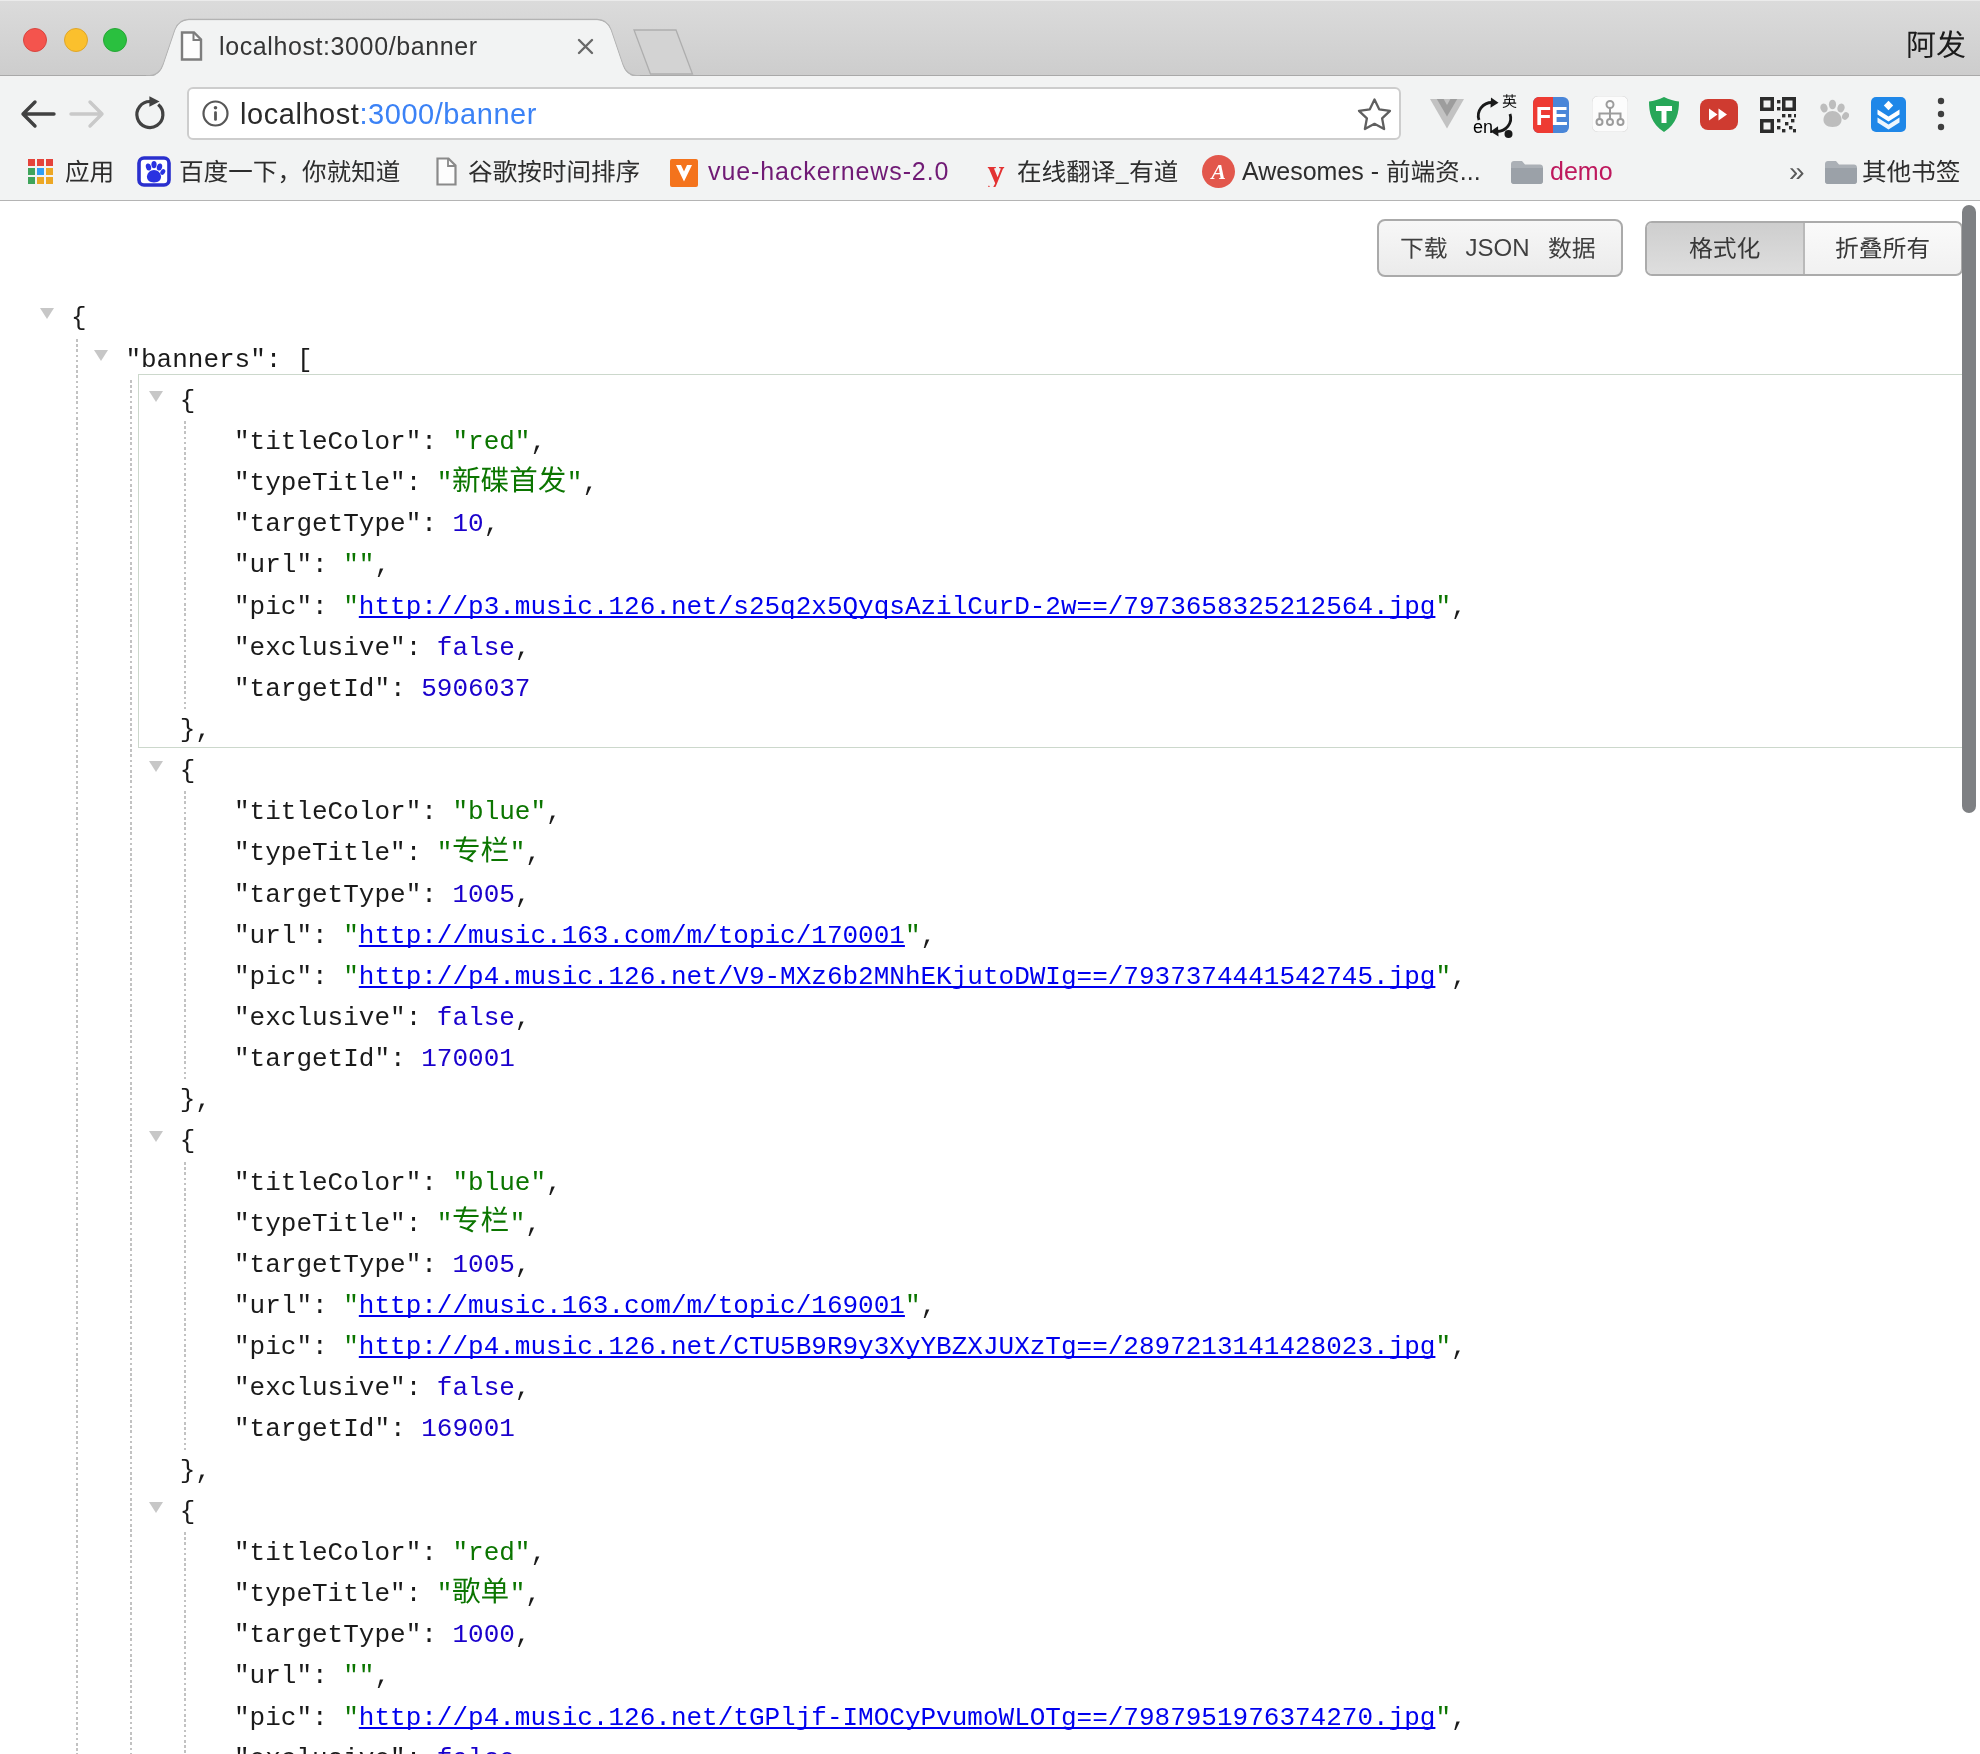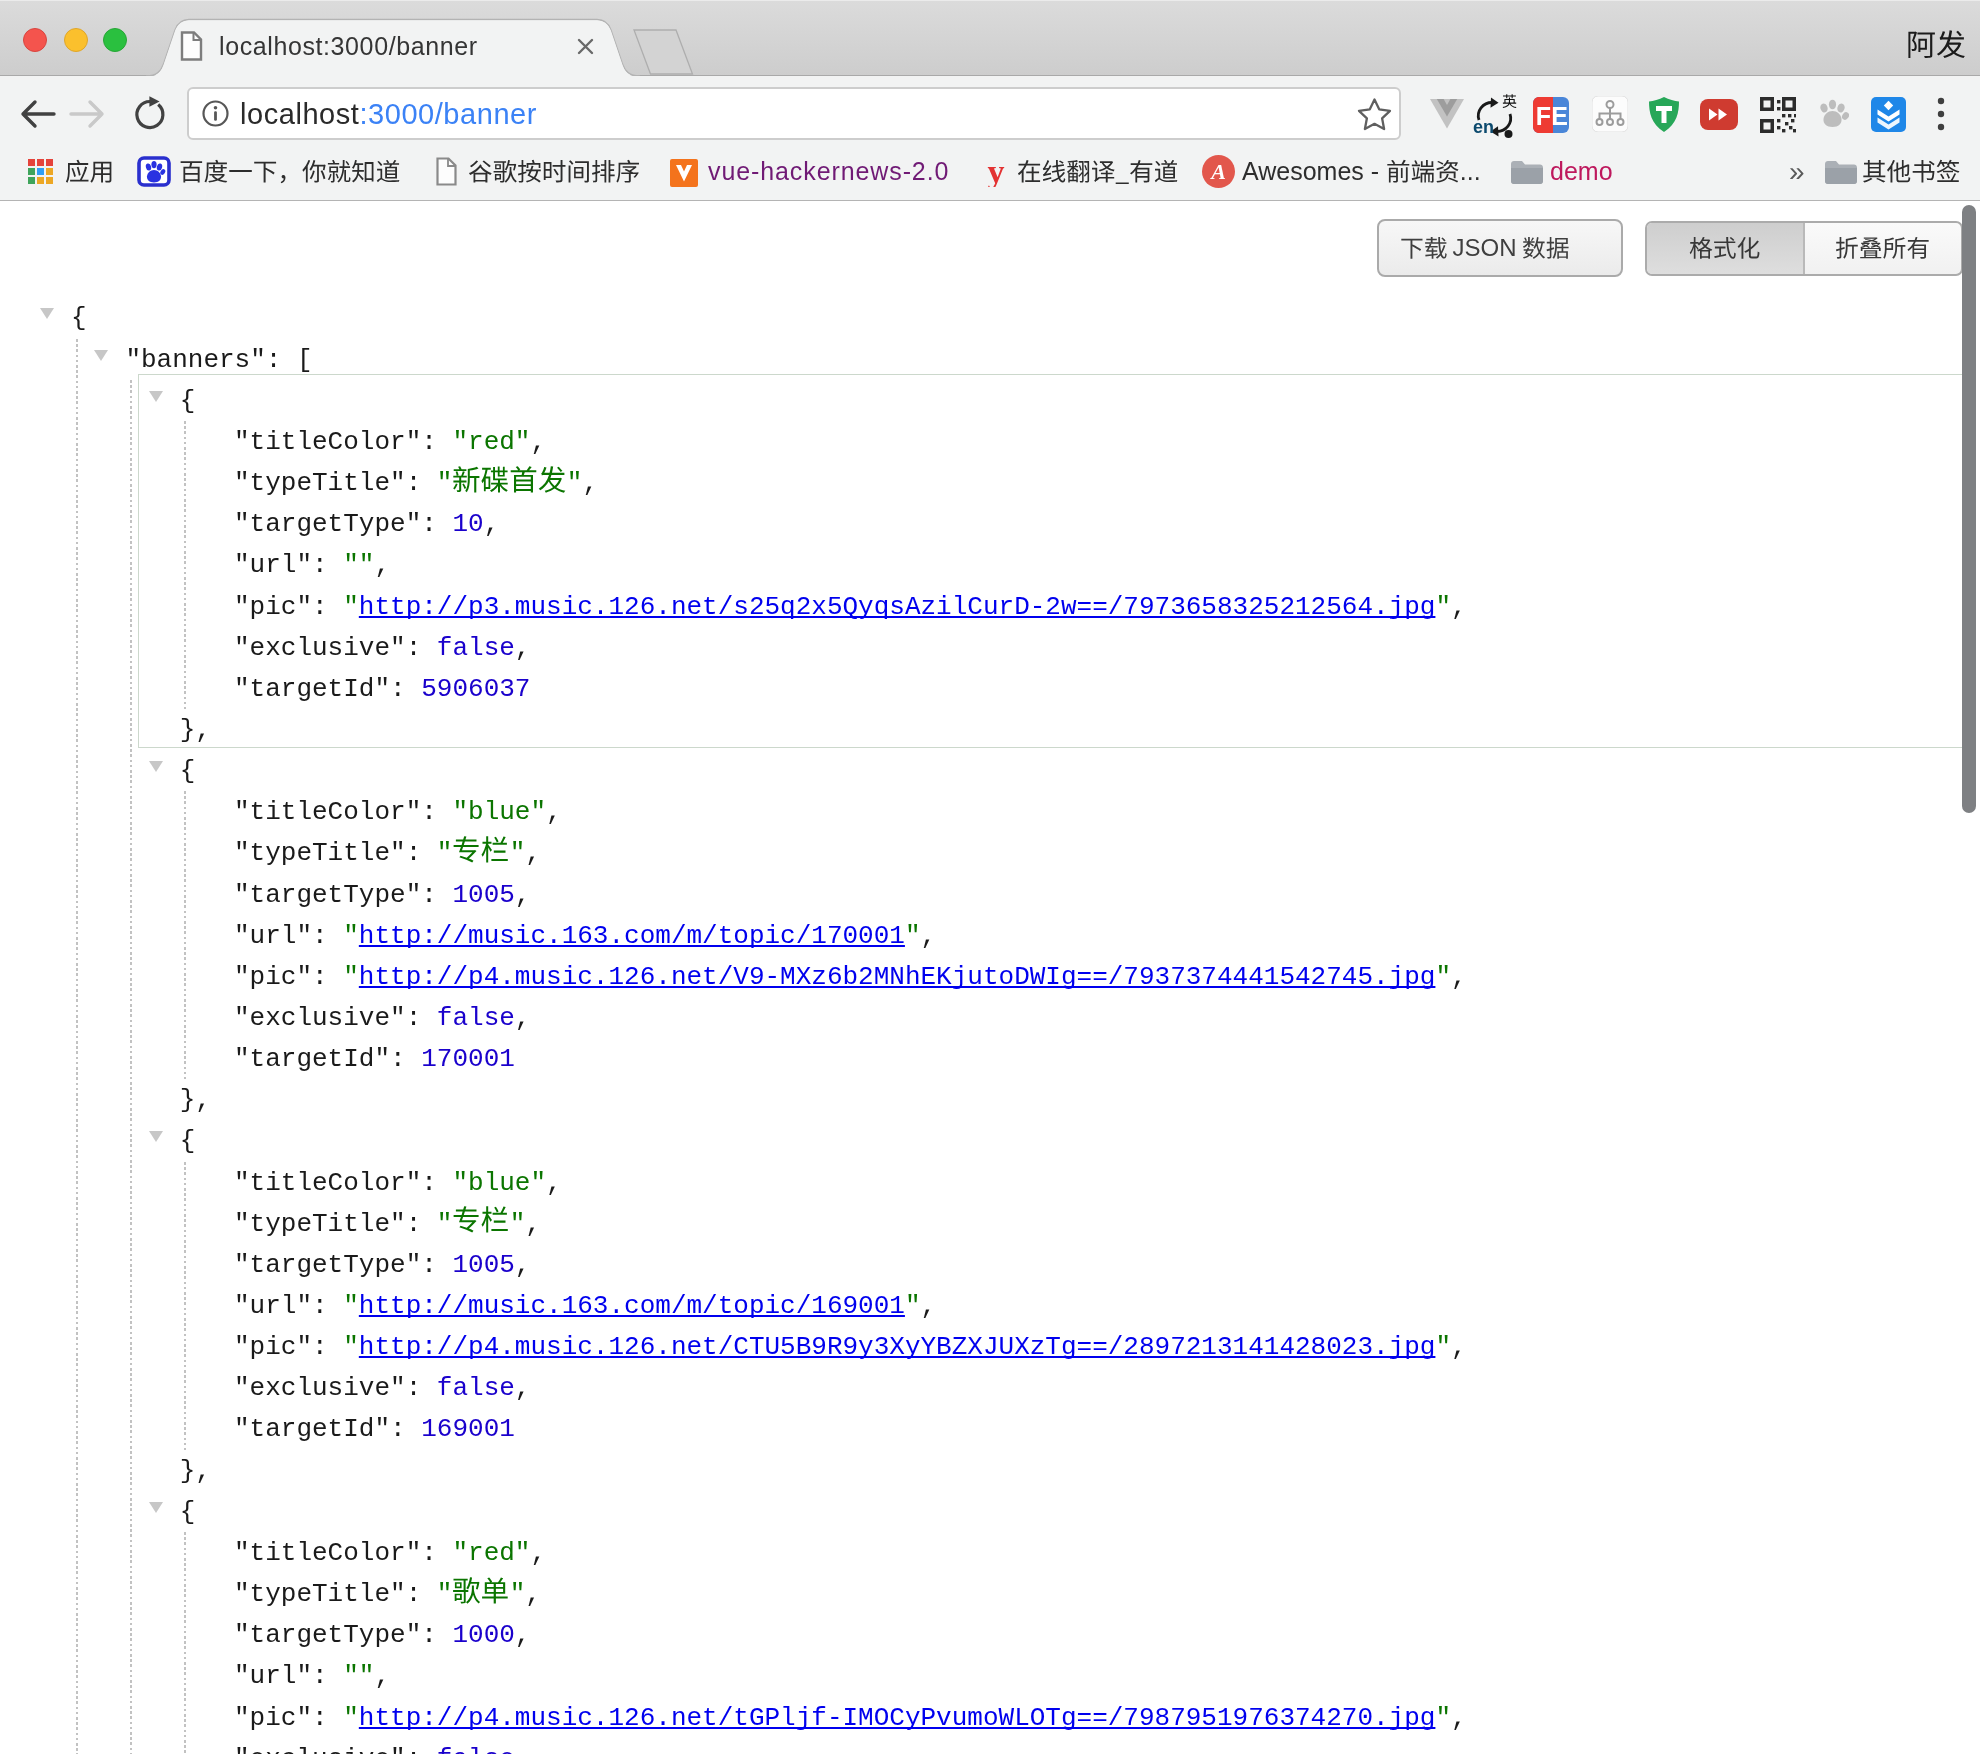--- a/index.html
+++ b/index.html
@@ -60,21 +60,21 @@
 <path d="M6.8,0 L27.2,0 L17,17.6 Z" fill="#9d9d9d"></path>
 <path d="M13.6,0 L20.4,0 L17,5.9 Z" fill="#c2c2c2"></path>
 </svg>
 <svg class="abs" style="left:1472px;top:96px" width="46" height="42" xmlns="http://www.w3.org/2000/svg">
 <path d="M7,24 C4,15 11,6.5 20,6.5" fill="none" stroke="#191919" stroke-width="2.8"></path>
 <path d="M19,1.5 L26.5,6.7 L18.5,11.8 Z" fill="#191919"></path>
 <path d="M38,18 C41,27 34,35.5 25,35.5" fill="none" stroke="#191919" stroke-width="2.8"></path>
 <path d="M26,30.2 L18.5,35.4 L26.5,40.5 Z" fill="#191919"></path>
 <circle cx="36.5" cy="38" r="4" fill="#191919"></circle>
 </svg>
-<div class="abs" style="left:1473px;top:117px;font-size:18px;font-weight:bold;color:#0c4a6e">en</div>
+<div class="abs" style="left:1473px;top:117px;font-size:18px;font-weight:normal;color:#000000">en</div>
 <div class="abs" style="left:1502px;top:93px"><svg class="ck ying" width="15.0" height="16.5" viewBox="0 0 15.0 16.5" xmlns="http://www.w3.org/2000/svg">
       <path fill="#111111" d="M6.9 4.4V6.1H2.4V9.6H0.9V10.7H6.5C5.9 12 4.3 13.2 0.6 14.1C0.8 14.3 1.1 14.8 1.3 15C5.2 14.1 6.9 12.7 7.6 11.1C8.8 13.3 10.8 14.5 13.8 15C14 14.7 14.3 14.2 14.5 14C11.6 13.6 9.6 12.6 8.5 10.7H14.2V9.6H12.7V6.1H8V4.4ZM3.5 9.6V7.1H6.9V8.5C6.9 8.9 6.8 9.3 6.8 9.6ZM11.6 9.6H8C8 9.3 8 8.9 8 8.6V7.1H11.6ZM9.6 1.2V2.6H5.3V1.2H4.2V2.6H1V3.6H4.2V5.2H5.3V3.6H9.6V5.2H10.7V3.6H13.9V2.6H10.7V1.2Z"></path>
     </svg></div>
 <svg class="abs" style="left:1533px;top:97px" width="36" height="36" xmlns="http://www.w3.org/2000/svg">
 <rect x="0" y="0" width="36" height="36" rx="6" fill="#4a86d8"></rect>
 <path d="M0,6 C0,2.7 2.7,0 6,0 L20,0 L20,36 L6,36 C2.7,36 0,33.3 0,30 Z" fill="#ee3b33"></path>
 <text x="10.5" y="27.5" font-family="Liberation Sans" font-size="25" font-weight="bold" fill="#fff" text-anchor="middle">F</text>
 <text x="26.5" y="27.5" font-family="Liberation Sans" font-size="25" font-weight="bold" fill="#fff" text-anchor="middle">E</text>
 </svg>
 <svg class="abs" style="left:1592px;top:96px" width="36" height="36" xmlns="http://www.w3.org/2000/svg">
@@ -191,21 +191,21 @@
     <path d="M1,4 C1,2.3 2.3,1 4,1 L12,1 L15,4.5 L30,4.5 C31.7,4.5 33,5.8 33,7.5 L33,21 C33,22.7 31.7,24 30,24 L4,24 C2.3,24 1,22.7 1,21 Z" fill="#abb0b6"></path>
     <path d="M1,8 L33,8 L33,21 C33,22.7 31.7,24 30,24 L4,24 C2.3,24 1,22.7 1,21 Z" fill="#9ba1a8"></path>
   </svg>
 <div class="abs" style="left:1862px;top:158px"><svg class="ck qita" width="98.4" height="27.1" viewBox="0 0 98.4 27.1" xmlns="http://www.w3.org/2000/svg">
       <path fill="#2d2d2d" d="M14.1 21C17 22.1 19.9 23.4 21.6 24.5L23.3 23.3C21.4 22.3 18.3 20.9 15.4 19.9ZM8.9 19.7C7.2 20.9 3.8 22.4 1.1 23.1C1.5 23.5 2 24.2 2.3 24.6C5 23.7 8.3 22.3 10.5 20.9ZM16.9 2V4.8H7.7V2H5.9V4.8H2V6.6H5.9V17.6H1.3V19.3H23.3V17.6H18.7V6.6H22.7V4.8H18.7V2ZM7.7 17.6V14.9H16.9V17.6ZM7.7 6.6H16.9V9H7.7ZM7.7 10.6H16.9V13.3H7.7ZM34.4 4.4V10.9L31.3 12.1L32 13.8L34.4 12.8V20.9C34.4 23.6 35.3 24.3 38.2 24.3C38.9 24.3 44 24.3 44.6 24.3C47.4 24.3 48 23.2 48.3 19.8C47.7 19.6 47 19.3 46.6 19C46.4 21.9 46.1 22.6 44.6 22.6C43.5 22.6 39.1 22.6 38.3 22.6C36.5 22.6 36.2 22.3 36.2 20.9V12.1L39.9 10.7V19.1H41.6V10L45.4 8.5C45.4 12.4 45.4 15 45.2 15.6C45 16.3 44.8 16.4 44.3 16.4C44 16.4 43.1 16.4 42.5 16.3C42.7 16.8 42.9 17.5 42.9 18.1C43.7 18.1 44.7 18.1 45.4 17.9C46.2 17.7 46.7 17.2 46.9 16.1C47.1 15 47.2 11.5 47.2 7L47.3 6.7L46 6.2L45.7 6.4L45.4 6.6L41.6 8.1V2H39.9V8.8L36.2 10.2V4.4ZM31.1 2.1C29.8 5.8 27.5 9.5 25 11.9C25.4 12.3 25.9 13.2 26.1 13.7C26.9 12.8 27.7 11.8 28.5 10.7V24.6H30.4V7.8C31.3 6.1 32.2 4.4 32.9 2.6ZM66.8 3.9C68.4 5 70.5 6.5 71.5 7.5L72.6 6.1C71.6 5.1 69.5 3.7 67.9 2.7ZM52.3 6.3V8.1H59.5V12.9H50.7V14.7H59.5V24.6H61.4V14.7H70.5C70.2 18.3 69.8 19.8 69.3 20.2C69.1 20.5 68.8 20.5 68.3 20.5C67.7 20.5 66.1 20.5 64.6 20.3C64.9 20.8 65.2 21.6 65.2 22.1C66.7 22.2 68.2 22.2 69 22.2C69.8 22.1 70.4 21.9 70.9 21.4C71.6 20.7 72 18.7 72.4 13.8C72.4 13.5 72.5 12.9 72.5 12.9H68.9V6.3H61.4V2H59.5V6.3ZM61.4 12.9V8.1H67.1V12.9ZM84.2 15.7C85.1 17.3 86.1 19.5 86.4 20.8L88 20.1C87.6 18.9 86.6 16.8 85.7 15.2ZM78.1 16.4C79.2 18 80.3 20 80.8 21.2L82.4 20.5C81.9 19.2 80.7 17.2 79.6 15.8ZM91 12.7H81V14.3H91ZM87.9 1.8C87.3 3.6 86.2 5.4 84.8 6.5C85.1 6.7 85.5 6.9 85.9 7.2C83.3 10 78.8 12.3 74.7 13.5C75.1 13.9 75.5 14.5 75.8 15C77.5 14.4 79.3 13.7 81 12.7C82.9 11.7 84.6 10.5 86.1 9.2C88.7 11.5 92.8 13.7 96.3 14.8C96.6 14.3 97.1 13.6 97.5 13.3C93.9 12.3 89.5 10.3 87.1 8.2L87.6 7.6L86.7 7.2C87.1 6.7 87.5 6.2 87.9 5.7H90.2C91 6.7 91.8 8.1 92.1 8.9L93.8 8.5C93.5 7.7 92.8 6.6 92.1 5.7H96.9V4.1H88.8C89.2 3.5 89.4 2.9 89.7 2.3ZM78.4 1.8C77.6 4.3 76.2 6.7 74.7 8.3C75.1 8.5 75.9 9 76.2 9.3C77.1 8.3 77.9 7.1 78.6 5.7H79.7C80.3 6.7 80.9 8 81.2 8.9L82.8 8.4C82.6 7.7 82.1 6.6 81.6 5.7H85.5V4.1H79.4C79.6 3.5 79.9 2.9 80.1 2.3ZM92.5 15.3C91.4 17.7 90 20.4 88.6 22.3H75.3V24H96.8V22.3H90.7C91.9 20.4 93.1 18 94.1 15.8Z"></path>
     </svg></div>
 <div class="abs" style="left:1377px;top:219px;width:246px;height:58px;background:linear-gradient(#f7f7f7,#ebebeb);border:2px solid #aaaaaa;border-radius:8px;display:flex;align-items:center;justify-content:flex-start;padding-left:21px">
     <svg style="vertical-align:middle" class="ck xiazai" width="47.6" height="26.2" viewBox="0 0 47.6 26.2" xmlns="http://www.w3.org/2000/svg">
       <path fill="#3f3f3f" d="M1.3 3.7V5.5H10.5V23.8H12.4V11.2C15.1 12.6 18.3 14.6 20 15.9L21.2 14.3C19.3 12.9 15.5 10.7 12.7 9.4L12.4 9.7V5.5H22.5V3.7ZM41.3 3.2C42.4 4.2 43.7 5.5 44.2 6.4L45.6 5.4C45 4.5 43.7 3.3 42.6 2.4ZM43.8 10C43.1 12.2 42.3 14.4 41.2 16.4C40.7 14.3 40.4 11.7 40.2 8.7H46.4V7.3H40.1C40.1 5.6 40 3.8 40.1 1.9H38.3C38.3 3.8 38.3 5.6 38.4 7.3H32.6V5.2H36.8V3.8H32.6V1.9H30.8V3.8H26.3V5.2H30.8V7.3H25.1V8.7H38.5C38.7 12.5 39.2 15.9 39.9 18.4C38.7 20.1 37.4 21.5 35.9 22.6C36.3 22.9 36.8 23.5 37.1 23.8C38.4 22.9 39.5 21.7 40.6 20.4C41.4 22.4 42.6 23.6 44.2 23.6C45.8 23.6 46.4 22.5 46.7 18.9C46.3 18.8 45.7 18.4 45.3 18C45.2 20.8 44.9 21.9 44.3 21.9C43.3 21.9 42.4 20.7 41.8 18.7C43.3 16.2 44.5 13.4 45.4 10.4ZM25.3 19.7 25.5 21.4 31.7 20.7V23.7H33.4V20.6L37.7 20.1V18.6L33.4 19V16.8H37.2V15.3H33.4V13.3H31.7V15.3H28.4C28.9 14.5 29.4 13.6 29.9 12.6H37.7V11.1H30.7C30.9 10.5 31.2 9.9 31.4 9.3L29.7 8.8C29.4 9.6 29.1 10.4 28.8 11.1H25.4V12.6H28.2C27.8 13.4 27.4 14 27.2 14.3C26.8 14.9 26.5 15.4 26.1 15.5C26.3 15.9 26.6 16.8 26.7 17.1C26.9 16.9 27.6 16.8 28.6 16.8H31.7V19.2Z"></path>
     </svg>
-    <span style="font-size:24px;color:#3f3f3f;vertical-align:middle;margin:0 5px">JSON</span>
+    <span style="font-size:24px;color:#3f3f3f;vertical-align:middle;margin:0 18px">JSON</span>
     <svg style="vertical-align:middle" class="ck shuju" width="47.6" height="26.2" viewBox="0 0 47.6 26.2" xmlns="http://www.w3.org/2000/svg">
       <path fill="#3f3f3f" d="M10.5 2.4C10.1 3.3 9.4 4.7 8.8 5.5L9.9 6.1C10.5 5.3 11.4 4.1 12 3ZM2.1 3C2.7 4 3.4 5.3 3.6 6.2L4.9 5.6C4.7 4.7 4.1 3.4 3.4 2.5ZM9.8 15.7C9.2 16.9 8.4 18 7.5 18.9C6.6 18.4 5.7 18 4.8 17.6C5.2 17 5.5 16.4 5.9 15.7ZM2.6 18.3C3.8 18.7 5.1 19.3 6.3 19.9C4.8 21 2.9 21.8 1 22.2C1.3 22.6 1.7 23.2 1.8 23.6C4 23 6 22.1 7.8 20.7C8.5 21.2 9.3 21.6 9.8 22L10.9 20.9C10.4 20.5 9.7 20.1 8.9 19.6C10.2 18.3 11.2 16.6 11.8 14.5L10.8 14.1L10.5 14.2H6.6L7.1 13L5.5 12.7C5.4 13.2 5.1 13.7 4.9 14.2H1.7V15.7H4.2C3.7 16.7 3.1 17.5 2.6 18.3ZM6.1 1.9V6.3H1.2V7.8H5.6C4.4 9.4 2.6 10.8 0.9 11.5C1.3 11.9 1.7 12.5 1.9 12.9C3.4 12.1 4.9 10.8 6.1 9.4V12.3H7.8V9C8.9 9.9 10.4 11 11 11.5L12 10.3C11.4 9.9 9.3 8.5 8.1 7.8H12.6V6.3H7.8V1.9ZM15 2.1C14.4 6.3 13.3 10.3 11.4 12.8C11.8 13 12.5 13.6 12.8 13.9C13.4 13 13.9 11.9 14.4 10.8C14.9 13.1 15.6 15.3 16.5 17.2C15.2 19.4 13.3 21.2 10.7 22.4C11.1 22.8 11.6 23.5 11.7 23.9C14.2 22.6 16 20.9 17.4 18.8C18.6 20.8 20.1 22.5 21.9 23.6C22.2 23.1 22.7 22.5 23.1 22.2C21.1 21.1 19.6 19.4 18.3 17.2C19.6 14.7 20.4 11.8 20.9 8.2H22.6V6.5H15.8C16.1 5.2 16.4 3.8 16.6 2.4ZM19.3 8.2C18.9 10.9 18.3 13.3 17.4 15.3C16.5 13.2 15.9 10.8 15.4 8.2ZM35.3 16.2V23.8H36.9V22.8H44.2V23.7H45.9V16.2H41.3V13.3H46.6V11.7H41.3V9.1H45.8V3H33.2V10.1C33.2 13.9 33 19.1 30.5 22.8C30.9 23 31.7 23.5 32 23.8C34 20.9 34.6 16.8 34.8 13.3H39.6V16.2ZM34.9 4.5H44.1V7.5H34.9ZM34.9 9.1H39.6V11.7H34.9L34.9 10.1ZM36.9 21.4V17.8H44.2V21.4ZM27.8 1.9V6.7H24.8V8.4H27.8V13.6C26.5 14 25.4 14.3 24.5 14.5L25 16.3L27.8 15.4V21.6C27.8 21.9 27.7 22 27.4 22C27.1 22 26.2 22 25.1 22C25.3 22.5 25.6 23.2 25.6 23.6C27.1 23.7 28.1 23.6 28.6 23.3C29.2 23 29.4 22.5 29.4 21.6V14.9L32.2 13.9L31.9 12.3L29.4 13.1V8.4H32.1V6.7H29.4V1.9Z"></path>
     </svg>
   </div>
 <div class="abs" style="left:1645px;top:221px;width:318px;height:55px;border:2px solid #ababab;border-radius:7px;background:linear-gradient(#fafafa,#f1f1f1);overflow:hidden;display:flex">
     <div style="width:158px;height:100%;background:linear-gradient(#cecece,#dedede);border-right:2px solid #b9b9b9;display:flex;align-items:center;justify-content:center">
       <svg class="ck geshihua" width="71.4" height="26.2" viewBox="0 0 71.4 26.2" xmlns="http://www.w3.org/2000/svg">
         <path fill="#383838" d="M13.7 6H18.9C18.2 7.5 17.2 8.9 16.1 10.1C14.9 8.9 14 7.7 13.4 6.5ZM4.8 1.9V7H1.2V8.7H4.6C3.9 12 2.3 15.7 0.7 17.7C1 18.1 1.4 18.8 1.6 19.3C2.8 17.7 3.9 15.1 4.8 12.4V23.8H6.5V11.8C7.2 12.8 8.1 14.1 8.4 14.8L9.5 13.4C9.1 12.8 7.1 10.4 6.5 9.7V8.7H9.2L8.6 9.2C9 9.4 9.7 10.1 10 10.4C10.9 9.7 11.7 8.8 12.4 7.9C13 9 13.9 10.1 14.9 11.2C12.9 12.9 10.5 14.2 8.1 15C8.5 15.3 8.9 16 9.1 16.4C9.8 16.2 10.4 15.9 11 15.7V23.8H12.7V22.8H19.3V23.7H21V15.5L22.1 15.9C22.4 15.4 22.9 14.8 23.3 14.4C20.9 13.7 18.9 12.6 17.3 11.2C18.9 9.5 20.3 7.4 21.2 4.9L20 4.4L19.7 4.5H14.6C14.9 3.8 15.3 3.1 15.6 2.3L13.9 1.9C12.9 4.3 11.4 6.6 9.6 8.3V7H6.5V1.9ZM12.7 21.2V16.6H19.3V21.2ZM12.2 15.1C13.6 14.3 14.9 13.4 16.1 12.4C17.3 13.4 18.6 14.3 20.2 15.1ZM40.7 3.1C41.9 3.9 43.4 5.2 44.1 6.1L45.3 5C44.6 4.1 43.1 2.9 41.9 2.1ZM37.2 2C37.2 3.5 37.3 4.9 37.4 6.4H25.1V8.1H37.5C38.1 16.9 40.1 23.8 44 23.8C45.8 23.8 46.5 22.6 46.8 18.5C46.3 18.3 45.6 17.9 45.2 17.5C45.1 20.7 44.8 22 44.1 22C41.8 22 39.9 16.2 39.3 8.1H46.3V6.4H39.2C39.2 5 39.2 3.5 39.2 2ZM25.2 21.3 25.8 23.1C28.8 22.4 33.2 21.4 37.2 20.5L37.1 18.8L32 19.9V13.4H36.5V11.6H25.9V13.4H30.2V20.3ZM68.2 5.4C66.6 7.9 64.3 10.3 61.8 12.2V2.3H59.9V13.7C58.4 14.7 56.8 15.7 55.3 16.4C55.7 16.8 56.3 17.4 56.6 17.8C57.7 17.2 58.8 16.6 59.9 15.9V20C59.9 22.6 60.6 23.4 63 23.4C63.5 23.4 66.7 23.4 67.2 23.4C69.7 23.4 70.2 21.8 70.5 17.4C69.9 17.2 69.2 16.8 68.7 16.5C68.5 20.5 68.4 21.6 67.1 21.6C66.4 21.6 63.7 21.6 63.2 21.6C62 21.6 61.8 21.3 61.8 20V14.5C64.9 12.3 67.8 9.6 69.9 6.5ZM55 1.9C53.6 5.5 51.2 9.1 48.6 11.4C49 11.8 49.6 12.7 49.8 13.1C50.7 12.2 51.6 11.1 52.5 9.9V23.8H54.4V7.2C55.3 5.7 56.1 4 56.8 2.5Z"></path>
       </svg>
     </div>

